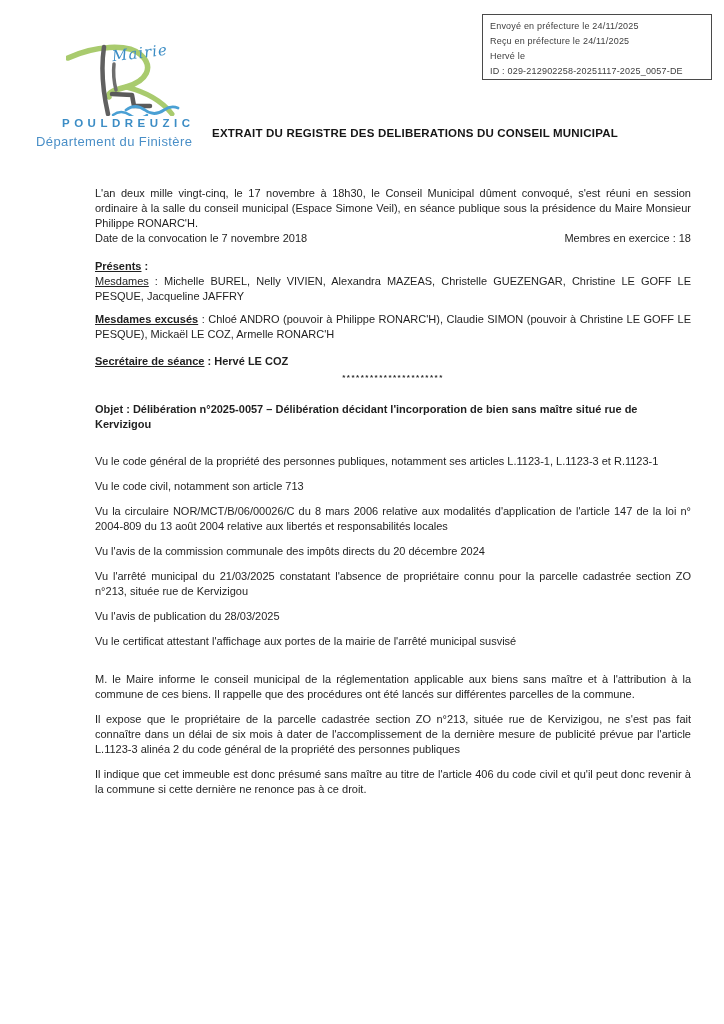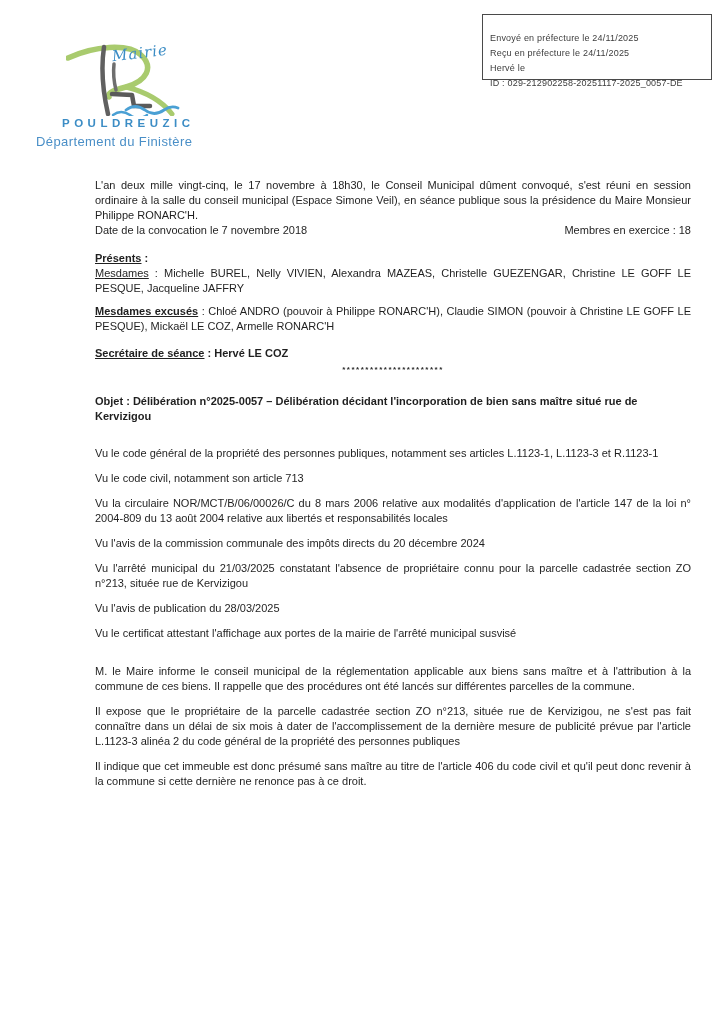--- a/index.html
+++ b/index.html
@@ -10,21 +10,21 @@
     margin:0 auto;
     font-family:"Liberation Sans", sans-serif;
     color:#1f1f1f;
     overflow:hidden;
   }
   
   .stamp{
     position:absolute;left:482px;top:14px;width:230px;height:66px;
     border:1px solid #4a4a4a;
     box-sizing:border-box;
-    padding:16px 7px 0 7px;
+    padding:4px 7px 0 7px;
     font-size:9px;line-height:15px;color:#3d3d3d;
     letter-spacing:0.2px;
   }
   
   .logo-wrap{position:absolute;left:60px;top:42px;width:170px;}
   .logo-svg{display:block;margin-left:6px;}
   .mairie-script{
     position:absolute;left:52px;top:2px;
     font-family:"DejaVu Serif", serif;
     font-style:italic;font-size:15px;color:#3c8dc5;
@@ -41,21 +41,21 @@
     font-size:13px;color:#4a8fc7;letter-spacing:0.4px;
   }
   
   .doc-title{
     position:absolute;left:175px;top:127px;width:480px;
     text-align:center;font-size:11.5px;font-weight:bold;color:#161616;
     letter-spacing:0.2px;
   }
   
   .body-col{
-    position:absolute;left:95px;top:178px;width:596px;
+    position:absolute;left:95px;top:186px;width:596px;
     font-size:11px;line-height:15px;
   }
   .body-col p{margin:0;}
   .just{text-align:justify;}
   .intro{margin-bottom:18px;}
   .convoc-row{display:flex;justify-content:space-between;margin-bottom:13px;}
   .bu{font-weight:bold;text-decoration:underline;margin-top:16px;}
   .b{font-weight:bold;}
   .u{text-decoration:underline;}
   .absents-p{margin-top:8px !important;}
@@ -94,20 +94,21 @@
 
       <path d="M60,68 q9,-7 19,0 q9,7 19,0 q7,-5 14,-2" fill="none" stroke="#4aa0d4" stroke-width="2.8" stroke-linecap="round"></path>
       <path d="M47,73 q8,-6 17,0 q8,6 17,0" fill="none" stroke="#4aa0d4" stroke-width="2.4" stroke-linecap="round"></path>
     </svg>
     <span class="mairie-script">Mairie</span>
     <div class="town-name">POULDREUZIC</div>
   </div>
 
   <div class="dept-name">Département du Finistère</div>
 
+  <div class="doc-title">EXTRAIT DU REGISTRE DES DELIBERATIONS DU CONSEIL MUNICIPAL</div>
 
   <div class="body-col">
 
     <p class="intro just">L'an deux mille vingt-cinq, le 17 novembre à 18h30, le Conseil Municipal dûment convoqué, s'est réuni en session ordinaire à la salle du conseil municipal (Espace Simone Veil), en séance publique sous la présidence du Maire Monsieur Philippe RONARC'H.</p>
 
     <div class="convoc-row">
       <span>Date de la convocation le 7 novembre 2018</span>
       <span>Membres en exercice : 18</span>
     </div>
 

